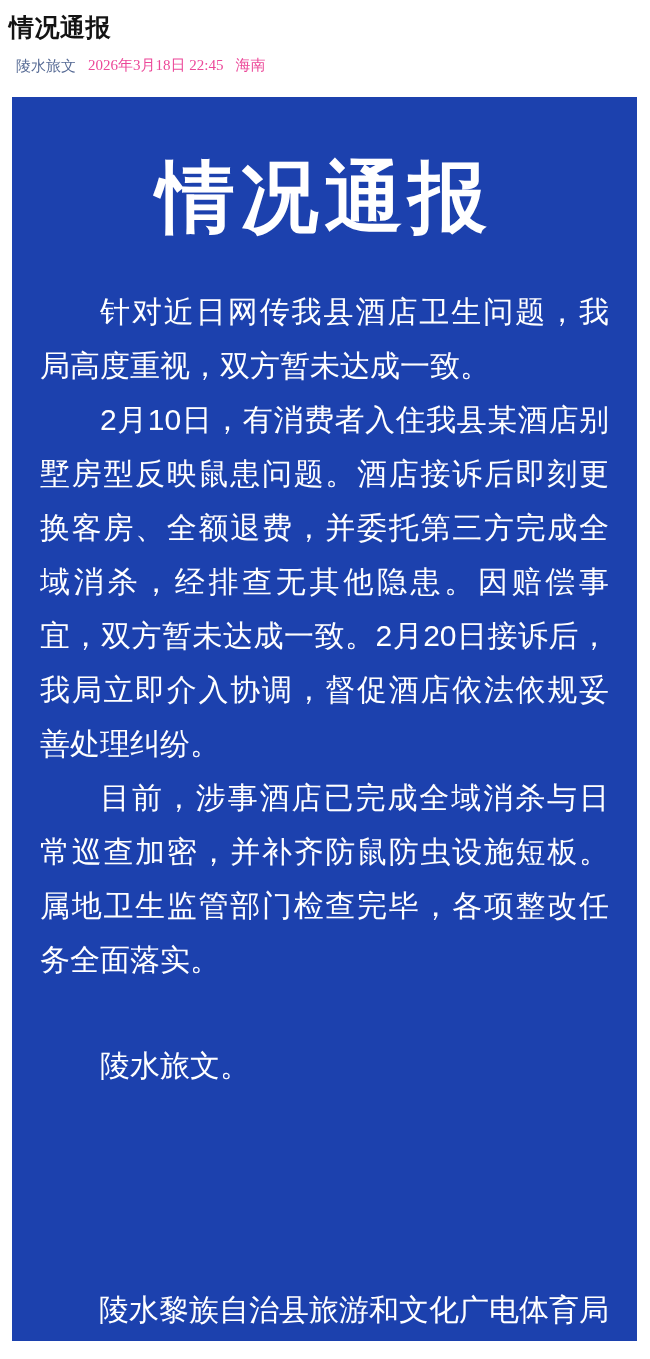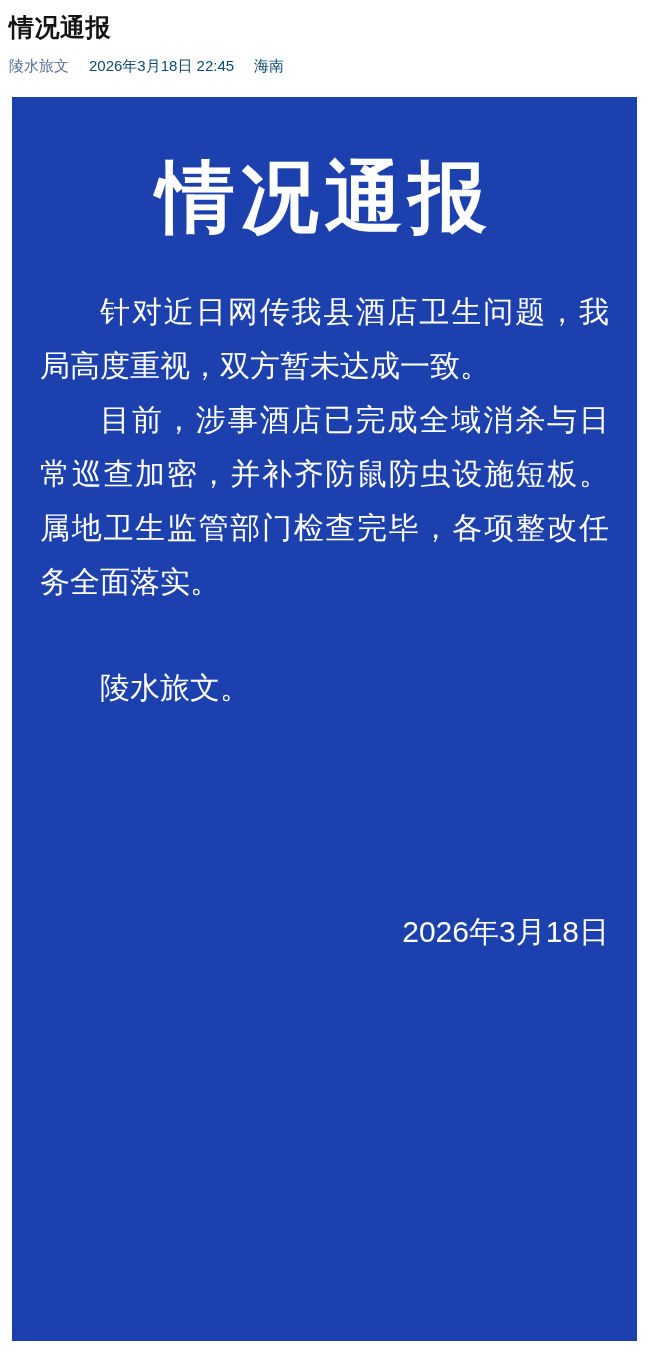--- a/index.html
+++ b/index.html
@@ -19,32 +19,33 @@
     font-size: 25px;
     font-weight: 700;
     color: #141414;
     padding: 11px 10px 0 9px;
     letter-spacing: 0.5px;
     line-height: 1.3;
   }
   .byline {
     display: flex;
     align-items: flex-start;
-    gap: 20px;
-    padding: 11px 10px 0 9px;
+    gap: 12px;
+    padding: 11px 10px 0 16px;
     font-size: 15px;
     line-height: 1.4;
   }
   .byline .author {
     color: #576b95;
     cursor: pointer;
     text-decoration: none;
   }
   .byline .meta {
-    color: #0c4a6e;
+    color: #ec4899;
+    font-family: Liberation Serif, serif;
   }
   
   .notice-card {
     position: absolute;
     left: 12px;
     top: 97px;
     width: 625px;
     height: 1244px;
     background: #1c41ae;
     color: #ffffff;
@@ -104,24 +105,26 @@
     <span class="meta">2026年3月18日 22:45</span>
     <span class="meta">海南</span>
   </div>
 
   <div class="notice-card">
 
     <div class="notice-title">情况通报</div>
 
     <div class="notice-body">
       <p>针对近日网传我县酒店卫生问题，我局高度重视，双方暂未达成一致。</p>
+      <p>2月10日，有消费者入住我县某酒店别墅房型反映鼠患问题。酒店接诉后即刻更换客房、全额退费，并委托第三方完成全域消杀，经排查无其他隐患。因赔偿事宜，双方暂未达成一致。2月20日接诉后，我局立即介入协调，督促酒店依法依规妥善处理纠纷。</p>
       <p>目前，涉事酒店已完成全域消杀与日常巡查加密，并补齐防鼠防虫设施短板。属地卫生监管部门检查完毕，各项整改任务全面落实。</p>
     </div>
 
     <p class="notice-closing">陵水旅文。</p>
 
     <div class="signature">
+      <div class="agency">陵水黎族自治县旅游和文化广电体育局</div>
       <div class="date">2026年3月18日</div>
     </div>
 
   </div>
 
 </div>
 
 </body></html>

